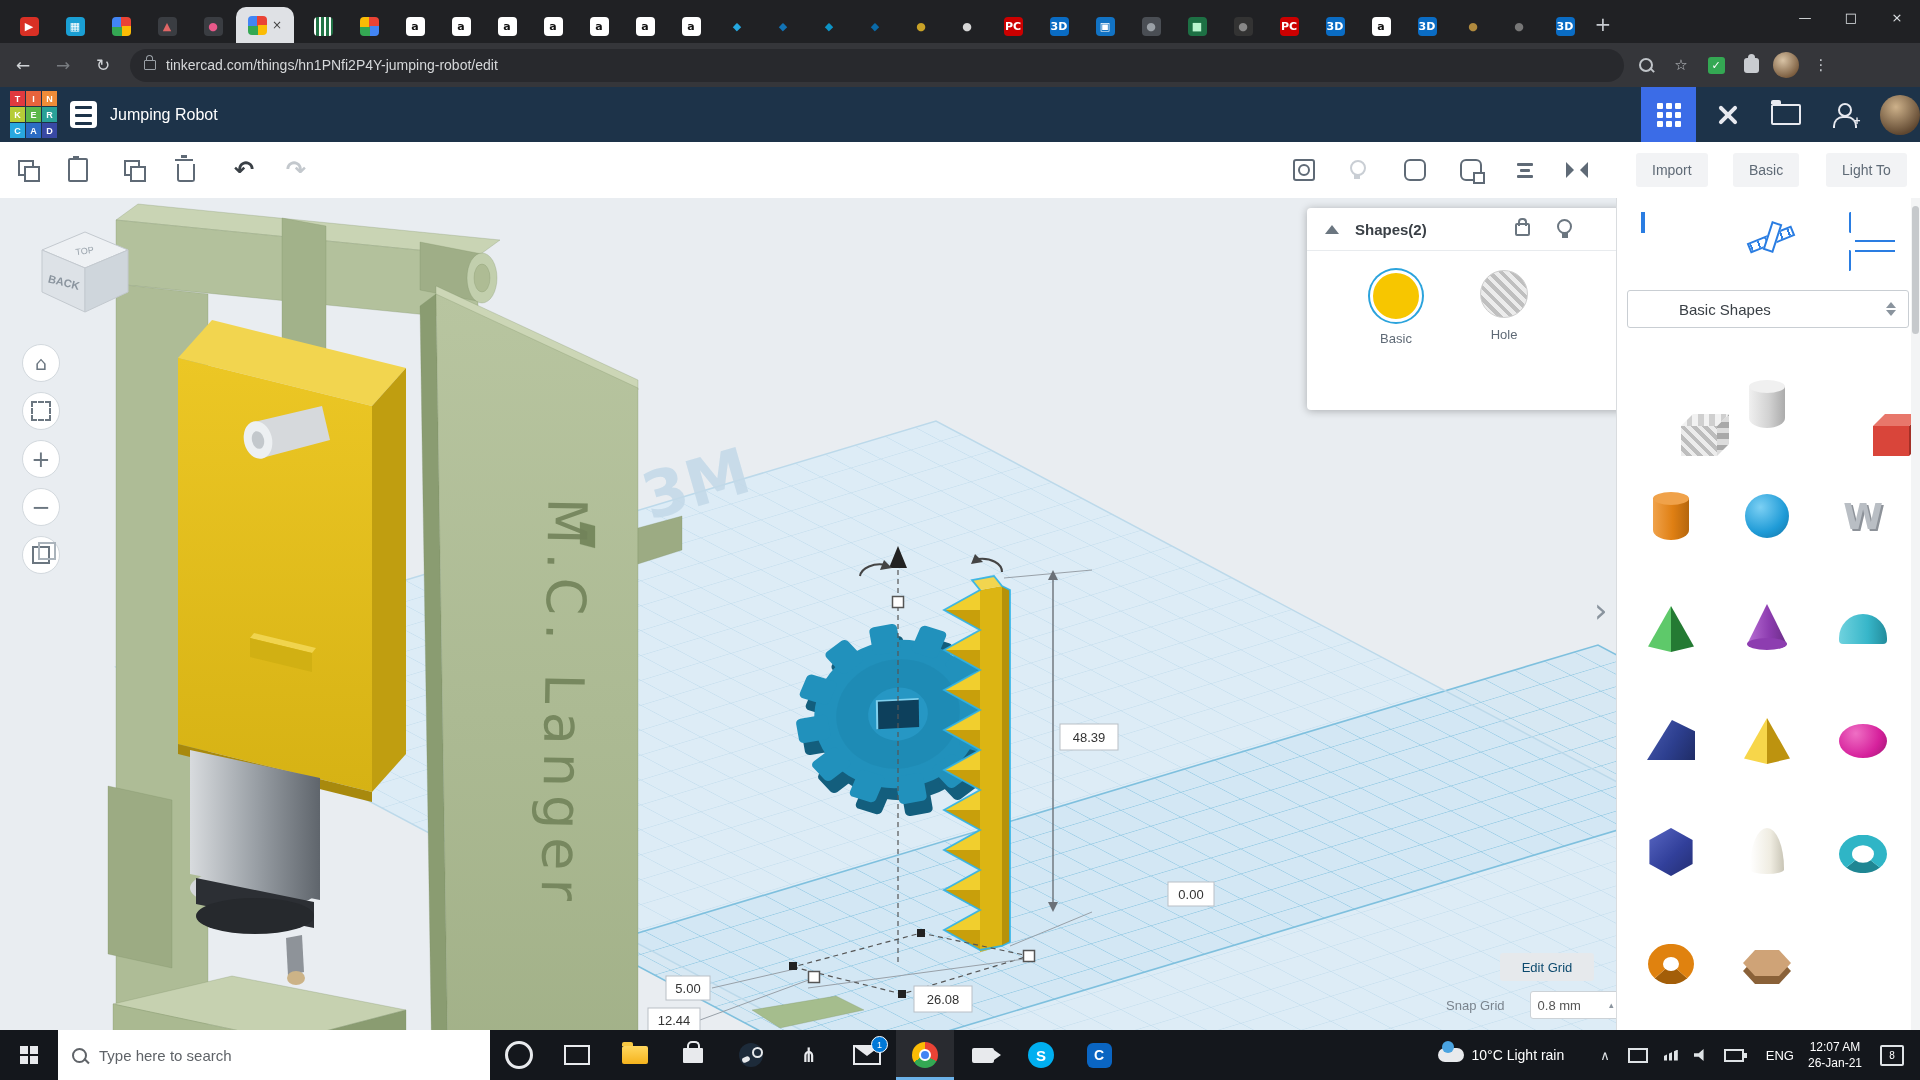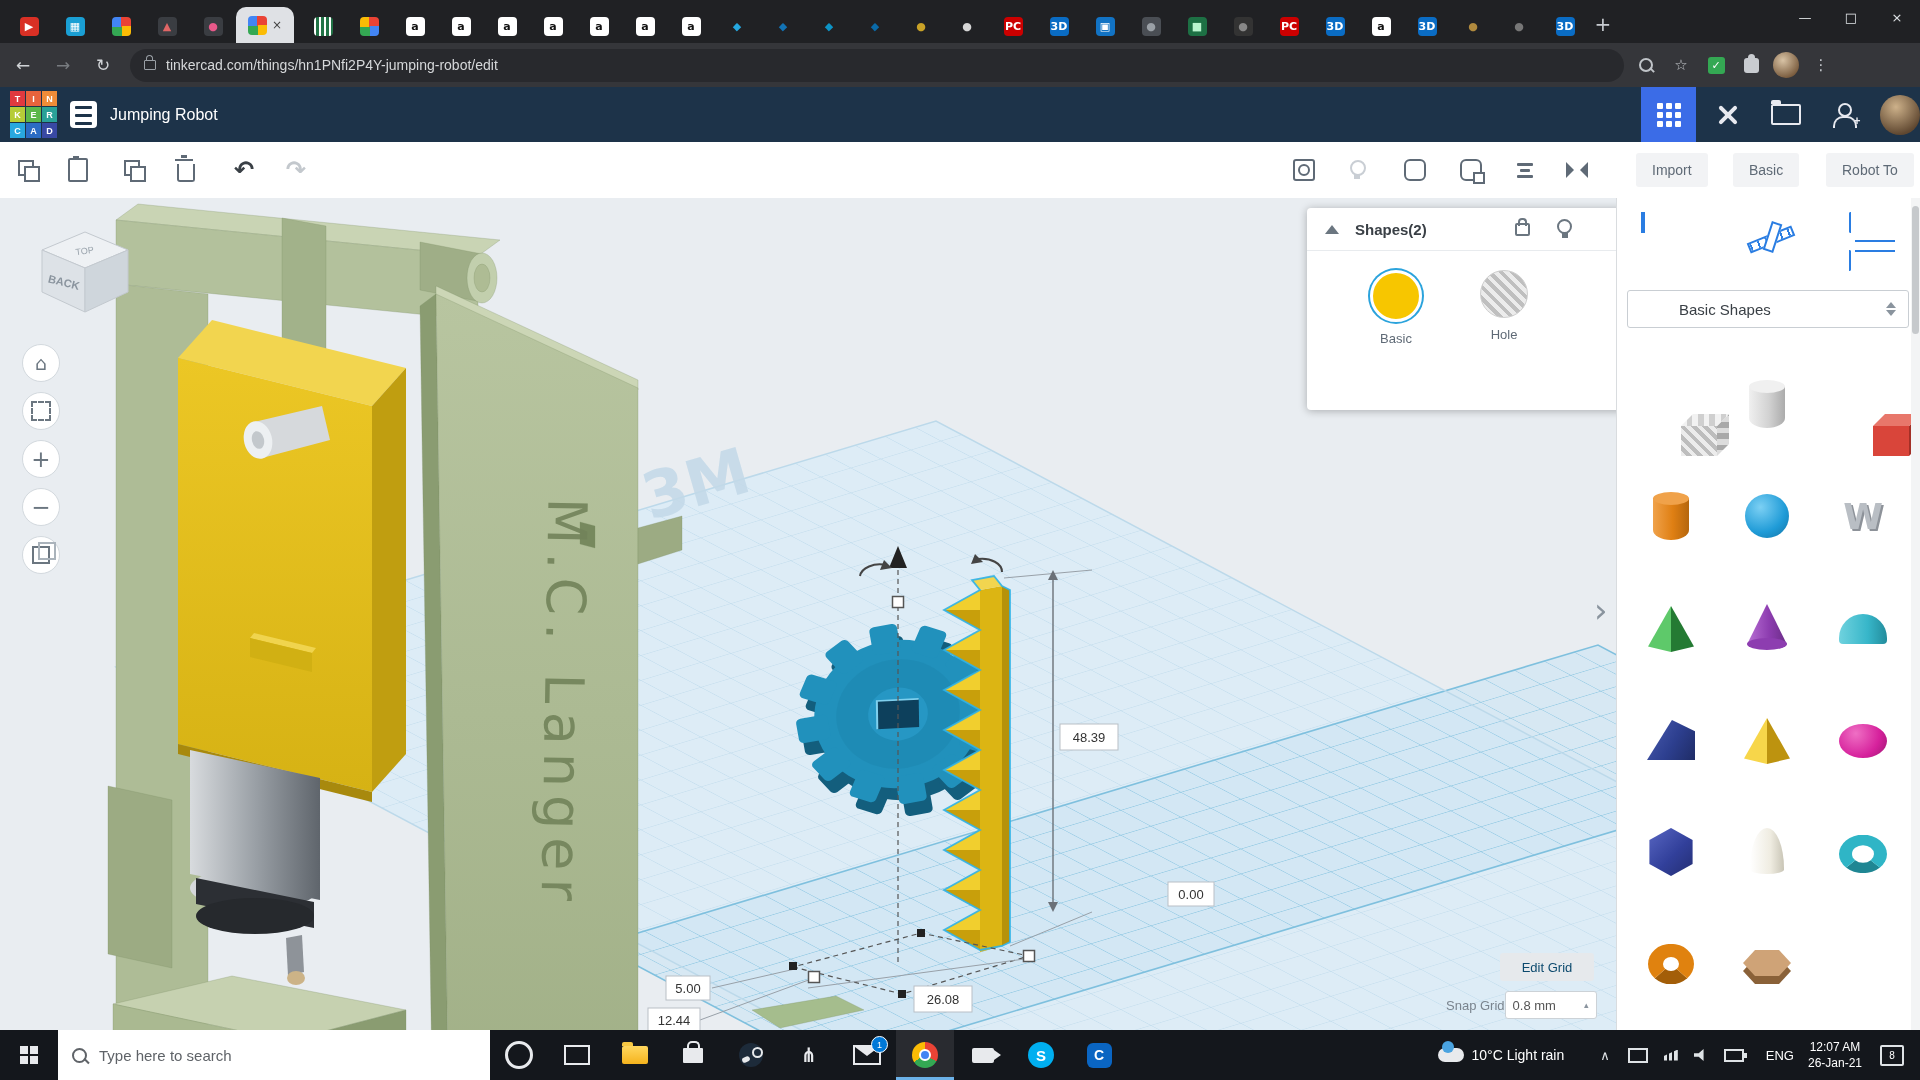--- a/index.html
+++ b/index.html
@@ -90,21 +90,21 @@
   #canvas{left:0;top:198px;width:1920px;height:832px;background:#e9edf1;overflow:hidden;}
   #scene{position:absolute;left:0;top:0;}
   .navcol{position:absolute;left:22px;width:36px;height:36px;border-radius:50%;background:#fff;border:1px solid #d3d9de;
           display:flex;align-items:center;justify-content:center;color:#6b7680;font-size:19px;}
   .fitbox{width:16px;height:16px;border:2px dashed #6b7680;}
   .perspico{position:relative;width:14px;height:14px;border:2px solid #6b7680;}
   .perspico:after{content:"";position:absolute;left:4px;top:-6px;width:14px;height:14px;border:2px solid #aab3bb;}
   #panel-chevron{position:absolute;left:1594px;top:392px;font-size:34px;color:#8a949e;}
   #edit-grid{position:absolute;left:1500px;top:755px;width:94px;height:28px;background:#e6e9ec;border-radius:3px;
              color:#0c4a6e;font-size:13px;display:flex;align-items:center;justify-content:center;}
-  #snapgrid{position:absolute;left:1446px;top:793px;display:flex;align-items:center;gap:0;}
+  #snapgrid{position:absolute;left:1446px;top:793px;display:flex;align-items:center;gap:25px;}
   #snapgrid .lbl{color:#7a848e;font-size:13px;}
   #snapgrid .dd{width:76px;height:26px;background:#fff;border:1px solid #ccd2d7;border-radius:3px;font-size:13px;color:#555;
                 display:flex;align-items:center;justify-content:space-between;padding:0 7px;}
   #snapgrid .dd b{color:#8a949e;font-size:9px;}
 
   
   #shapes-panel{position:absolute;left:1307px;top:10px;width:344px;height:202px;background:#fff;border-radius:4px;
                 box-shadow:0 1px 8px rgba(0,0,0,.28);}
   #sp-head{height:42px;border-bottom:1px solid #e8ebee;display:flex;align-items:center;position:relative;}
   .collapse-tri{width:0;height:0;border-left:7px solid transparent;border-right:7px solid transparent;border-bottom:9px solid #6b7680;margin-left:18px;}
@@ -486,21 +486,21 @@
         <i style="width:16px;"></i>
         <i style="width:10px;"></i>
         <i style="width:16px;"></i>
       </span>
   </div>
   <div class="tbi" style="left:1559px;">
       <span class="ic-mirror"></span>
     </div>
   <div class="tb-btn" style="left:1636px;">Import</div>
   <div class="tb-btn" style="left:1733px;">Basic</div>
-  <div class="tb-btn" style="left:1826px;">Robot To</div>
+  <div class="tb-btn" style="left:1826px;">Light To</div>
 </div>
 
 <div class="abs" id="canvas">
   <svg id="scene" width="1920" height="832" viewBox="0 0 1920 832">
     <defs>
       <pattern id="grid" width="30" height="30" patternUnits="userSpaceOnUse" patternTransform="matrix(1,-0.3,1,0.53,100,470)">
         <path d="M 30 0 L 0 0 0 30" fill="none" stroke="#b9d8ea" stroke-width="1.1"></path>
       </pattern>
       <pattern id="gridStrong" width="30" height="30" patternUnits="userSpaceOnUse" patternTransform="matrix(1,-0.3,1,0.53,100,470)">
         <path d="M 30 0 L 0 0 0 30" fill="none" stroke="#8ec7e2" stroke-width="1.3"></path>

